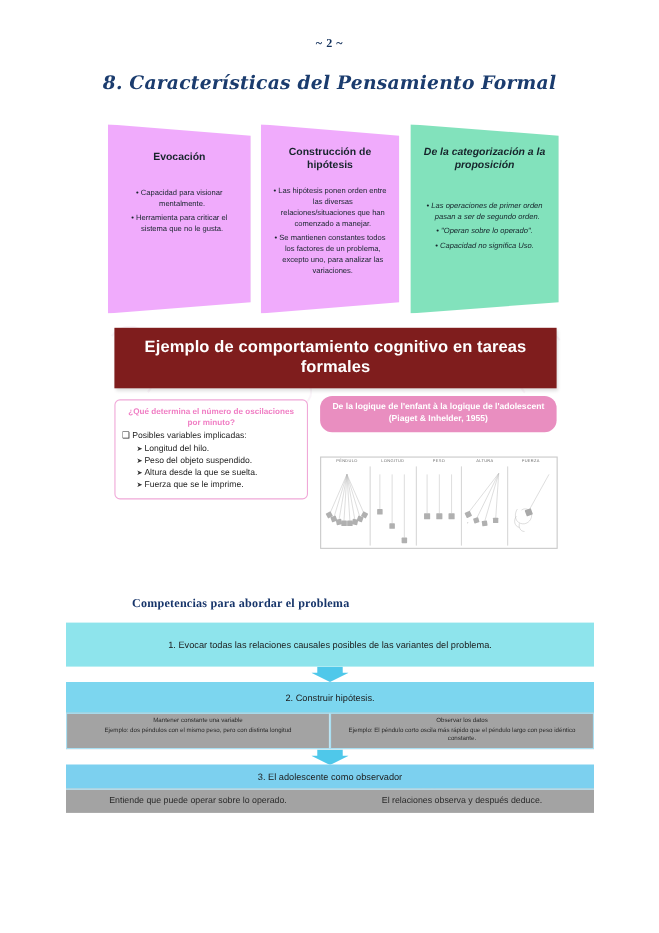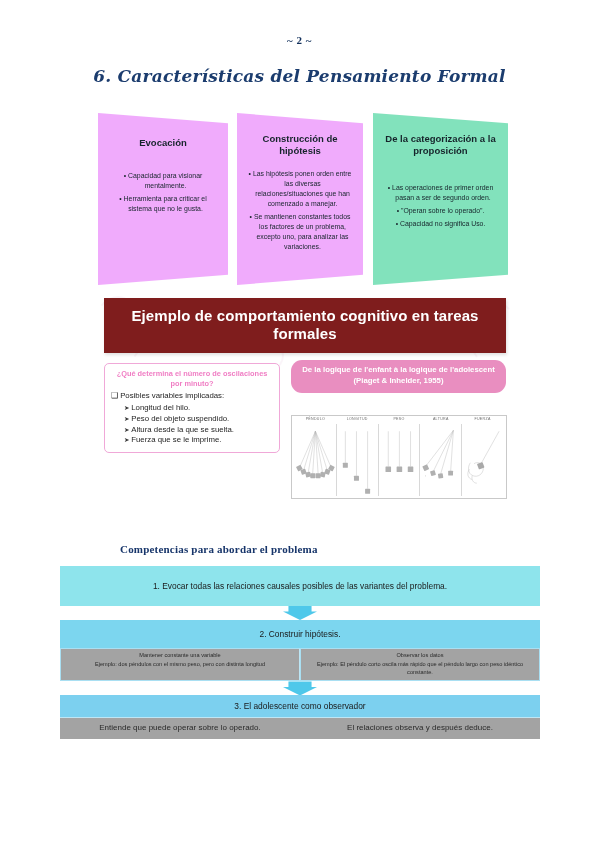--- a/index.html
+++ b/index.html
@@ -96,20 +96,21 @@
   }
   .trap-2 {
     left: 139px; width: 126px;
     background: #f0abfc;
     clip-path: polygon(0 0, 100% 6%, 100% 94%, 0 100%);
   }
   .trap-3 {
     left: 275px; width: 135px;
     background: #82e2bc;
     clip-path: polygon(0 0, 100% 6%, 100% 94%, 0 100%);
+    font-style: italic;
   }
   .trap-title {
     font-weight: bold;
     font-size: 9.5px;
     line-height: 1.25;
     margin: 12px 0 0 0;
   }
   .trap-2 .trap-title, .trap-3 .trap-title { margin-top: 8px; }
   .trap-list {
     list-style: none;
@@ -335,21 +336,21 @@
 
   <div class="wm wm-swirl" style="left:92px;top:296px;width:48px;height:66px;"></div>
   <div class="wm wm-swirl" style="left:468px;top:300px;width:46px;height:62px;transform:scaleX(-1);"></div>
   <div class="wm wm-swirl" style="left:210px;top:334px;width:70px;height:40px;"></div>
   <div class="wm wm-leaf" style="left:104px;top:694px;">❀</div>
   <div class="wm wm-leaf" style="left:378px;top:700px;">❀</div>
   <div class="wm wm-leaf" style="left:456px;top:694px;">✿</div>
 
   <div class="page-num">~ 2 ~</div>
 
-  <div class="doc-title">6. Características del Pensamiento Formal</div>
+  <div class="doc-title">8. Características del Pensamiento Formal</div>
 
   <div class="trap-row">
 
     <div class="trap trap-1">
       <div class="trap-title">Evocación</div>
       <ul class="trap-list">
         <li>Capacidad para visionar mentalmente.</li>
         <li>Herramienta para criticar el sistema que no le gusta.</li>
       </ul>
     </div>

